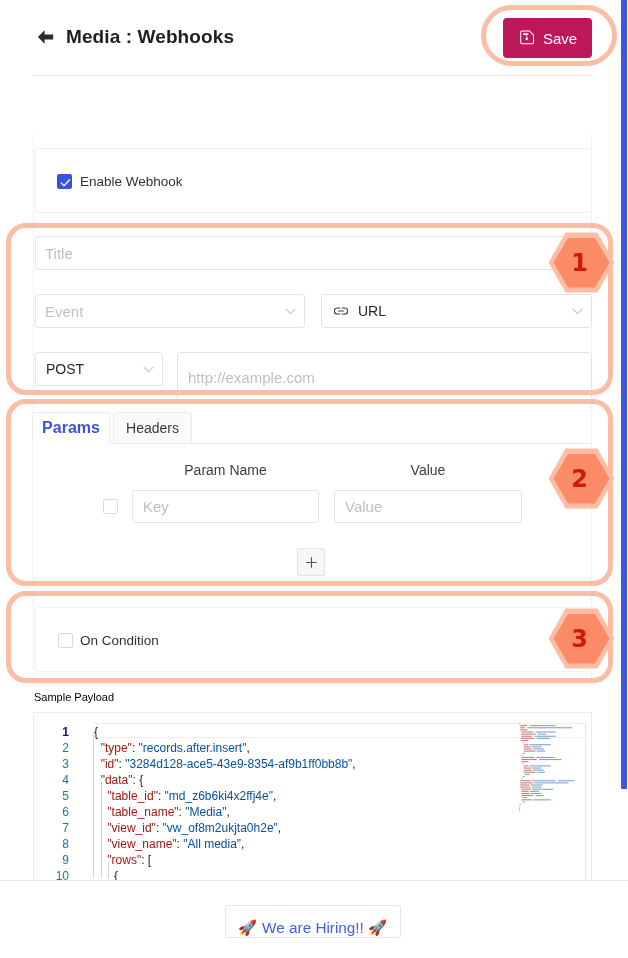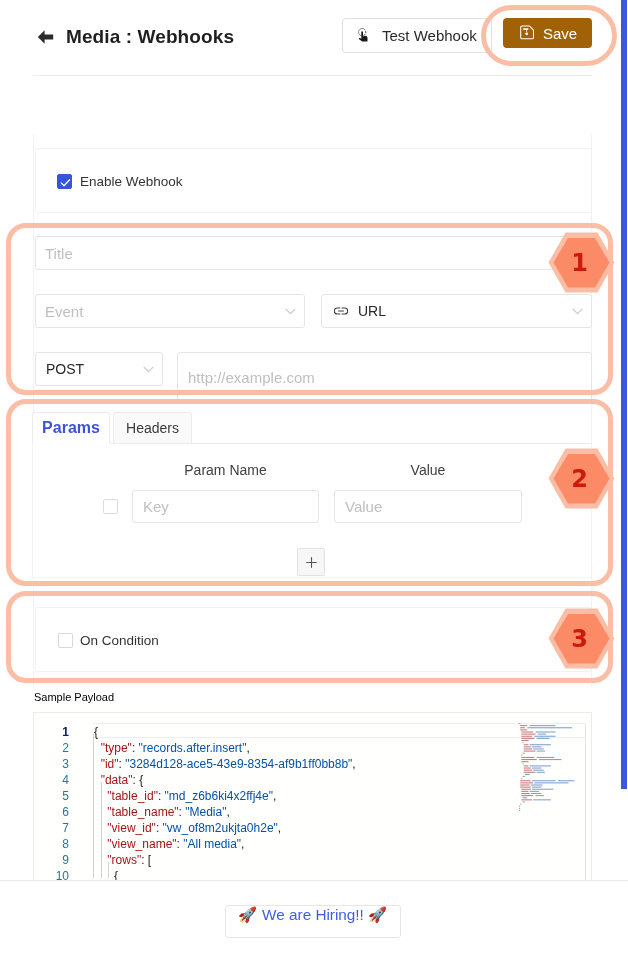--- a/index.html
+++ b/index.html
@@ -13,21 +13,21 @@
   }
   .page { position:absolute; left:0; top:0; width:628px; height:958px; }
 
   
   .hdr { position:absolute; left:0; top:0; width:621px; height:76px; }
   .back-icon { position:absolute; left:37px; top:29px; width:17px; height:16px; }
   .hdr-title { position:absolute; left:66px; top:26px; font-size:19px; font-weight:700; color:#1f1f1f; letter-spacing:.1px; white-space:nowrap;}
   .btn-test { position:absolute; left:342px; top:18px; width:150px; height:35px; background:#fff; border:1px solid #e0e0e0; border-radius:4px; display:flex; align-items:center; overflow:hidden; }
   .btn-test .ic { margin-left:14px; width:14px; height:15px; flex:none; display:block;}
   .btn-test .lb { margin-left:11px; font-size:15px; color:#2b2b2b; white-space:nowrap; }
-  .btn-save { position:absolute; left:503px; top:18px; width:89px; height:30px; background:#a16207; border-radius:4px; display:flex; align-items:center; justify-content:center; }
+  .btn-save { position:absolute; left:503px; top:18px; width:89px; height:40px; background:#be185d; border-radius:4px; display:flex; align-items:center; justify-content:center; }
   .btn-save .ic { width:15px; height:15px; flex:none; position:relative; top:-1px; left:2px;}
   .btn-save .lb { margin-left:10px; font-size:15px; color:#fff; white-space:nowrap;}
   .hdr-sep { position:absolute; left:33px; top:75px; width:559px; height:1px; background:#ececec; }
 
   
   .tabbar { position:absolute; left:33px; top:100px; width:559px; height:34px; }
   .tab { position:absolute; top:0; height:34px; display:flex; align-items:center; justify-content:center;
          border:1px solid #eaeaea; border-radius:3px 3px 0 0; font-size:14px; }
   .tab.t0 { left:0; width:74px; background:#fff; border-bottom-color:#fff; color:#3556db; font-weight:600;}
   .tab.t1 { left:77px; width:98px; background:#fafafa; color:#bfbfbf; }
@@ -89,21 +89,21 @@
   .cur-line { position:absolute; left:59px; top:10px; width:493px; height:15px; border-top:1px solid #eceff1; border-bottom:1px solid #eceff1;}
   .key { color:#a31515; }
   .str { color:#0451a5; }
   .punc { color:#222; }
   .iguide { position:absolute; width:1px; background:#d3d3d3;}
   .minimap { position:absolute; left:484px; top:0; width:68px; height:100%; overflow:hidden;}
   .mmslider { position:absolute; left:551px; top:11px; width:1px; height:158px; background:#e6e6e6;}
 
   
   .ftsep { position:absolute; left:0; top:880px; width:628px; height:1px; background:#e8e8ee;}
-  .hiring { position:absolute; left:225px; top:905px; width:176px; height:33px; border:1px solid #e6e6e6; border-radius:3px; background:#fff; display:flex; align-items:flex-start; justify-content:center; color:#3f5fe0; font-size:15.3px; white-space:nowrap;}
+  .hiring { position:absolute; left:225px; top:905px; width:176px; height:33px; border:1px solid #e6e6e6; border-radius:3px; background:#fff; display:flex; align-items:flex-end; justify-content:center; color:#3f5fe0; font-size:15.3px; white-space:nowrap;}
 
   
   .vscroll { position:absolute; left:621px; top:0; width:6px; height:789px; background:#3b57e0; border-radius:0;}
 
   
   .hl { position:absolute; border:5.5px solid #fcbda5; border-radius:20px; }
   .hl-save { left:481px; top:5px; width:136px; height:61px; border-radius:32px;}
   .hl-1 { left:6px; top:223px; width:607px; height:172px; }
   .hl-2 { left:6px; top:399px; width:607px; height:187px; }
   .hl-3 { left:6px; top:591px; width:607px; height:92px; }
@@ -115,27 +115,20 @@
 </style></head><body>
 
 <div class="page">
 
   <div class="hdr">
     <svg class="back-icon" viewBox="0 0 17 16">
       <path d="M7.6 1.2 L0.9 8 L7.6 14.8 L7.6 10.6 L16.2 10.6 L16.2 5.4 L7.6 5.4 Z" fill="#2b2b2b"></path>
     </svg>
     <div class="hdr-title">Media : Webhooks</div>
 
-    <div class="btn-test">
-      <svg class="ic" viewBox="0 0 14 15">
-        <circle cx="5.2" cy="4.1" r="3.6" fill="none" stroke="#222" stroke-width="1" stroke-dasharray="1.1 1.0"></circle>
-        <path d="M4.3 3.4 h1.7 v5.1 l1.3 -0.5 c1.6 -0.5 3.2 0.2 3.2 1.9 v3.6 h-5.2 l-3.6 -2.6 l0.9 -1.1 l1.7 0.9 z" fill="#1a1a1a"></path>
-      </svg>
-      <div class="lb">Test Webhook</div>
-    </div>
 
     <div class="btn-save">
       <svg class="ic" viewBox="0 0 16 16">
         <path d="M2.2 1.0 H9.9 L14.4 5.5 V13.3 a1.45 1.45 0 0 1 -1.45 1.45 H2.2 a1.45 1.45 0 0 1 -1.45 -1.45 V2.45 a1.45 1.45 0 0 1 1.45 -1.45 Z" fill="none" stroke="#ffffff" stroke-width="1.1" stroke-linejoin="round"></path>
         <rect x="3.5" y="3.45" width="5.3" height="1.95" rx="0.25" fill="#ffffff"></rect>
         <rect x="6.75" y="5.35" width="0.8" height="2.3" fill="#ffffff"></rect>
         <circle cx="7.15" cy="9.35" r="1.45" fill="#ffffff"></circle>
       </svg>
       <div class="lb">Save</div>
     </div>

